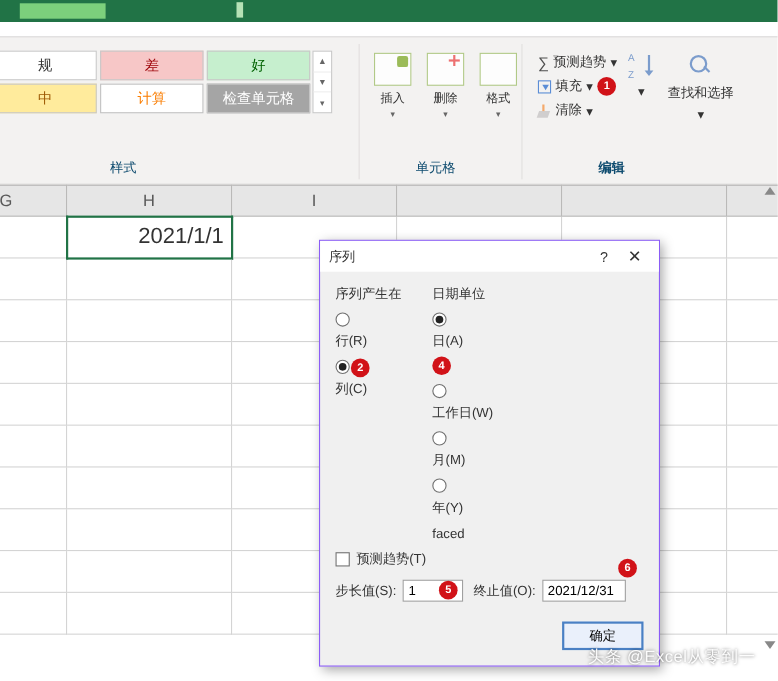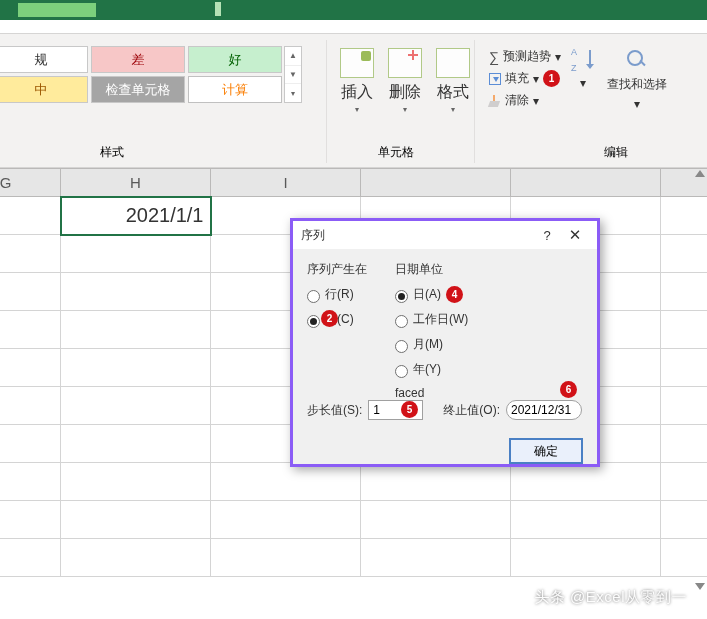--- a/index.html
+++ b/index.html
@@ -59,27 +59,27 @@
   }
   .styles-more span {
     flex: 1; display: flex; align-items: center; justify-content: center;
     border-bottom: 1px solid #eee; font-size: 8px; color: #666;
   }
   .styles-more span:last-child { border-bottom: none; }
 
   .grp-label {
     position: absolute;
     bottom: 6px;
-    color: #000000;
+    color: #0c4a6e;
     font-size: 12px;
     text-align: center;
   }
   .grp-label.styles-lbl { left: 100px; }
   .grp-label.cells-lbl { left: 378px; }
-  .grp-label.edit-lbl { left: 604px; }
+  .grp-label.edit-lbl { left: 544px; font-weight: bold; }
   .vsep {
     position: absolute;
     top: 20px;
     bottom: 4px;
     border-left: 1px solid #e1dfde;
   }
   .vsep.s1 { left: 326px; }
   .vsep.s2 { left: 474px; }
 
   
@@ -97,21 +97,21 @@
     border: 1px solid #b1c987;
     background: #fdfdfd;
     position: relative;
   }
   .cellbtn .ico::before, .cellbtn .ico::after {
     content: ""; position: absolute; background: #9bbb59;
   }
   .cellbtn.insert .ico::before { width: 10px; height: 10px; right: 2px; top: 2px; background: #9bbb59; border-radius: 2px; }
   .cellbtn.delete .ico::before { width: 10px; height: 2px; right: 3px; top: 5px; background: #ed7171; }
   .cellbtn.delete .ico::after { width: 2px; height: 10px; right: 7px; top: 1px; background: #ed7171; }
-  .cellbtn .label { font-size: 16px; }
+  .cellbtn .label { font-size: 11px; }
   .cellbtn .chev { font-size: 8px; color: #666; margin-top: -2px; }
 
   
   .editgrp {
     position: absolute;
     left: 485px; top: 26px;
     display: flex; align-items: flex-start;
   }
   .editcol {
     display: flex; flex-direction: column; gap: 5px;
@@ -200,44 +200,45 @@
     border: 2px solid #217346;
     background: #fff;
   }
 
   
   .dialog {
     position: absolute;
     left: 290px; top: 218px;
     width: 310px;
     background: #f0f0f0;
-    border: 3px solid #8b5cf6;
+    border: 1px solid #8b5cf6;
     box-shadow: 3px 3px 10px rgba(0,0,0,.35);
   }
   .dlg-title {
     height: 28px;
     background: #fff;
     display: flex; align-items: center;
     padding: 0 8px;
     font-size: 12px;
   }
   .dlg-title .spacer { flex: 1; }
   .dlg-title .help, .dlg-title .close {
     width: 28px; text-align: center; font-size: 13px; cursor: pointer;
   }
   .dlg-title .close { font-size: 15px; }
   .dlg-body { padding: 12px 14px 8px 14px; }
   .dlg-cols { display: flex; gap: 10px; }
   .dlg-col { flex: 1; }
   .dlg-col h4 { margin: 0 0 8px 0; font-size: 12px; font-weight: normal; }
   .radio-row {
-    display: flex; align-items: flex-end; gap: 5px;
+    display: flex; align-items: flex-start; gap: 5px;
     margin-bottom: 8px; font-size: 12px;
     position: relative;
     white-space: nowrap;
+    flex-direction: column;
   }
   .radio {
     width: 13px; height: 13px; border: 1px solid #707070; border-radius: 50%;
     display: inline-flex; align-items: center; justify-content: center;
     background: #fff;
   }
   .radio.on::after {
     content: ""; width: 7px; height: 7px; background: #222; border-radius: 50%;
   }
   .radio-row .badge { margin-left: 0; }
@@ -253,25 +254,25 @@
     position: relative;
     flex-wrap: nowrap;
   }
   .step-row input {
     border: 1px solid #a0a0a0; padding: 2px 4px;
     font-size: 12px; font-family: inherit;
   }
   .step-row .badge.five { position: absolute; left: 94px; top: 1px; }
   .step-row .badge.six { position: absolute; right: 6px; top: -19px; }
   .step-row #stepv { width: 55px; }
-  .step-row #endv { width: 76px; border-radius: 10px; }
+  .step-row #endv { width: 76px; }
 
   .dlg-btns {
     display: flex; justify-content: flex-end; gap: 10px;
-    padding: 10px 14px 0 14px;
+    padding: 10px 14px 14px 14px;
   }
   .dlg-btns button {
     width: 74px; height: 26px;
     border: 1px solid #adadad;
     background: #e9e9e9;
     font-size: 12px; font-family: inherit;
     cursor: pointer;
   }
   .dlg-btns button.primary {
     border: 2px solid #4a80c4;
@@ -307,22 +308,22 @@
 </div>
 
 <div class="ribbon">
   <div class="ribbon-top"></div>
 
   <div class="styles">
     <div class="style-cell">规</div>
     <div class="style-cell bad">差</div>
     <div class="style-cell good">好</div>
     <div class="style-cell warn">中</div>
+    <div class="style-cell calc">计算</div>
     <div class="style-cell check">检查单元格</div>
-    <div class="style-cell calc">计算</div>
   </div>
   <div class="styles-more">
     <span>▲</span>
     <span>▼</span>
     <span>▾</span>
   </div>
   <div class="grp-label styles-lbl">样式</div>
 
   <div class="vsep s1"></div>
 
@@ -525,26 +526,30 @@
           <span class="radio"></span>
           <span>月(M)</span>
         </div>
         <div class="radio-row">
           <span class="radio"></span>
           <span>年(Y)</span>
         </div>
       faced</div>
     </div>
 
+    <div class="chk-row">
+      <span class="chk"></span>
+      <span>预测趋势(T)</span>
+    </div>
 
     <div class="step-row">
       <span>步长值(S):</span>
       <input id="stepv" value="1" style="">
       <span class="badge five">5</span>
-      <span style="margin-left:14px">终止值(O):</span>
+      <span style="margin-left:3px">终止值(O):</span>
       <input id="endv" value="2021/12/31" style="">
       <span class="badge six">6</span>
     </div>
   </div>
   <div class="dlg-btns">
     <button class="primary">确定</button>
   </div>
 </div>
 
 <div class="watermark">头条 @Excel从零到一</div>

